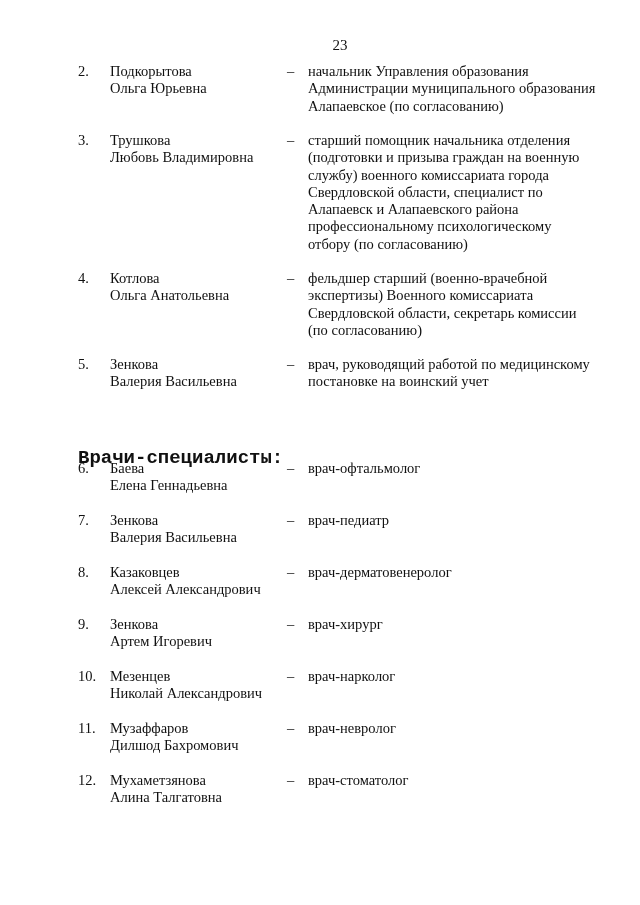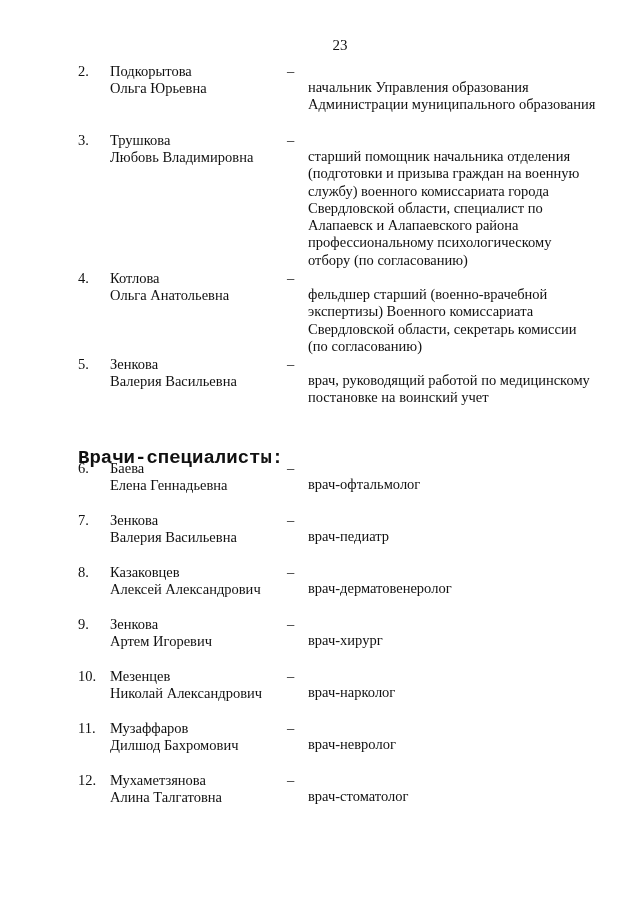--- a/index.html
+++ b/index.html
@@ -3,39 +3,40 @@
   <meta charset="utf-8">
   <style>
     html, body { margin: 0; padding: 0; background: #ffffff; }
     body { width: 640px; height: 905px; position: relative; overflow: hidden;
            font-family: "Liberation Serif", "DejaVu Serif", serif; color: #111111; }
     .page-number { position: absolute; top: 37px; left: 0; width: 680px; text-align: center; font-size: 15px; }
     .entry { position: absolute; left: 78px; width: 540px; font-size: 14.5px; line-height: 17.3px; }
     .num { position: absolute; left: 0; top: 0; }
     .name { position: absolute; left: 32px; top: 0; width: 180px; }
     .dash { position: absolute; left: 209px; top: 0; }
-    .desc { position: absolute; left: 230px; top: 16px; width: 330px; }
+    .desc { position: absolute; left: 230px; top: 0; width: 330px; }
     .section-heading { position: absolute; left: 78px; top: 447px; font-size: 19px; font-weight: bold; font-family: Liberation Mono, monospace; }
     .line { display: block; white-space: nowrap; }
   </style>
 </head>
 <body>
 
 <div class="page-number">23</div>
 
 <div class="entry" style="top:63px;">
   <span class="num">2.</span>
   <div class="name">
     <span class="line">Подкорытова</span>
     <span class="line">Ольга Юрьевна</span>
   </div>
   <span class="dash">–</span>
   <div class="desc">
     <span class="line">начальник Управления образования</span>
     <span class="line">Администрации муниципального образования</span>
+    <span class="line">Алапаевское (по согласованию)</span>
   </div>
 </div>
 
 <div class="entry" style="top:132px;">
   <span class="num">3.</span>
   <div class="name">
     <span class="line">Трушкова</span>
     <span class="line">Любовь Владимировна</span>
   </div>
   <span class="dash">–</span>

